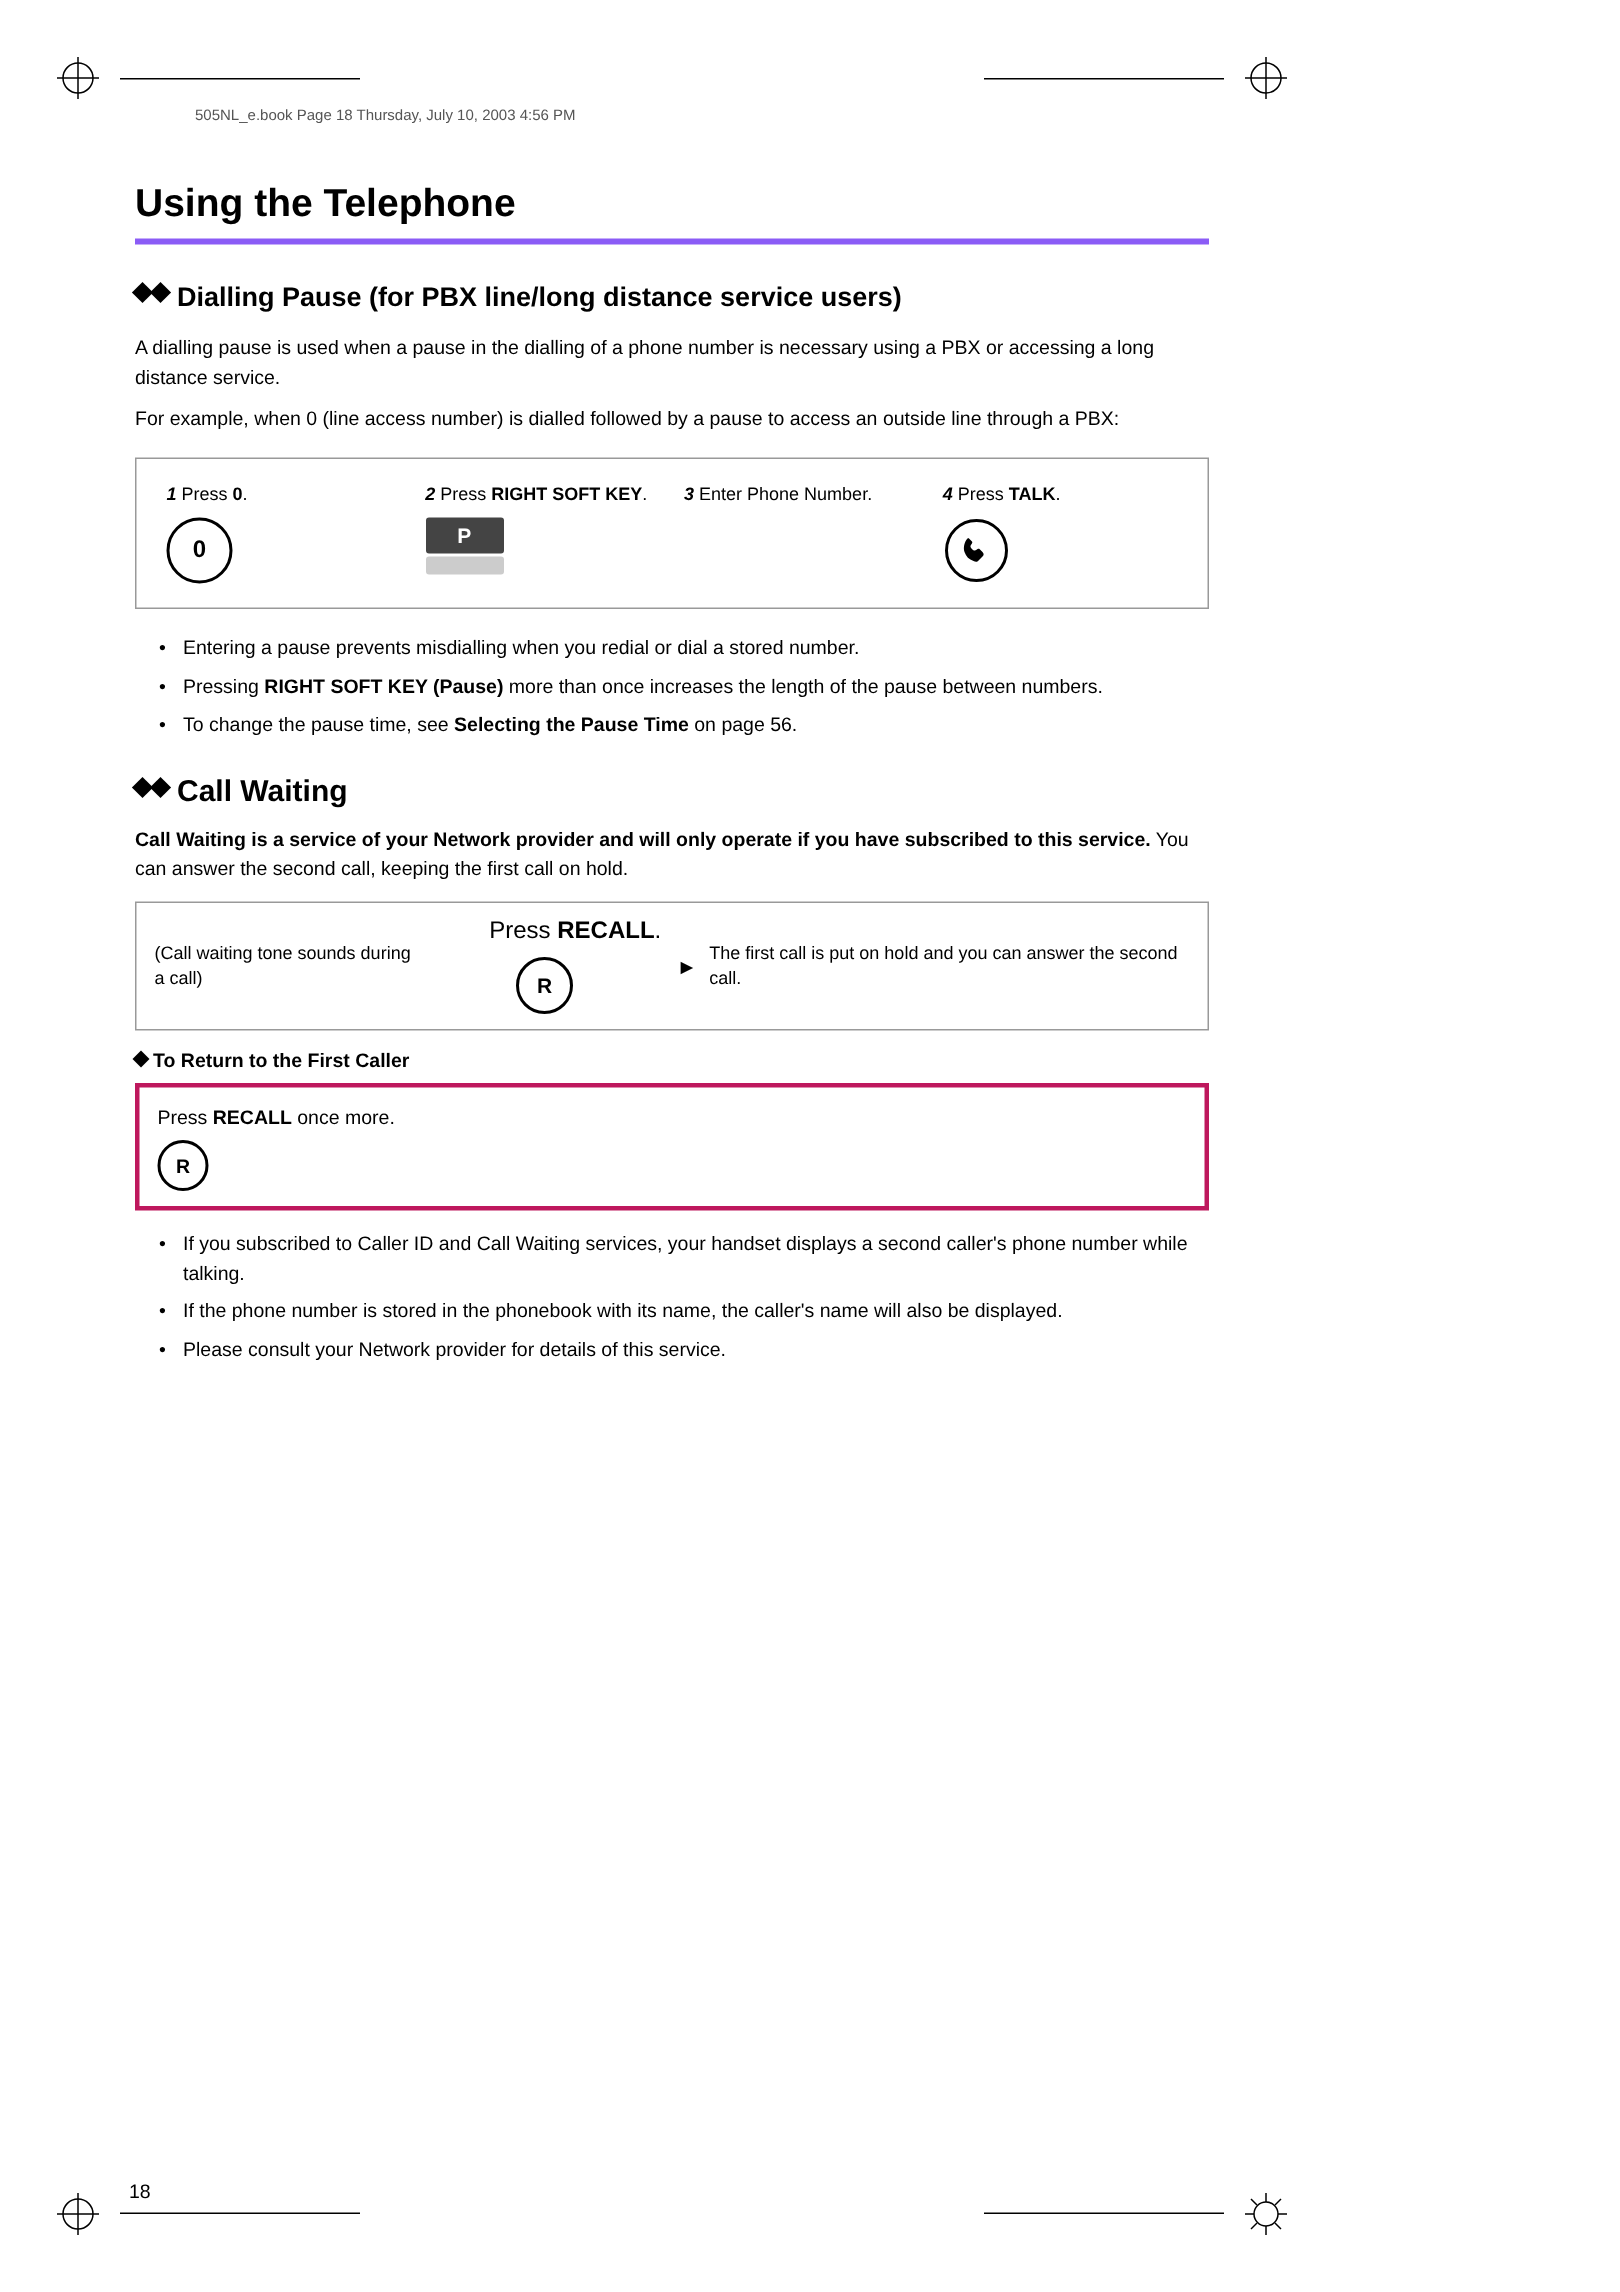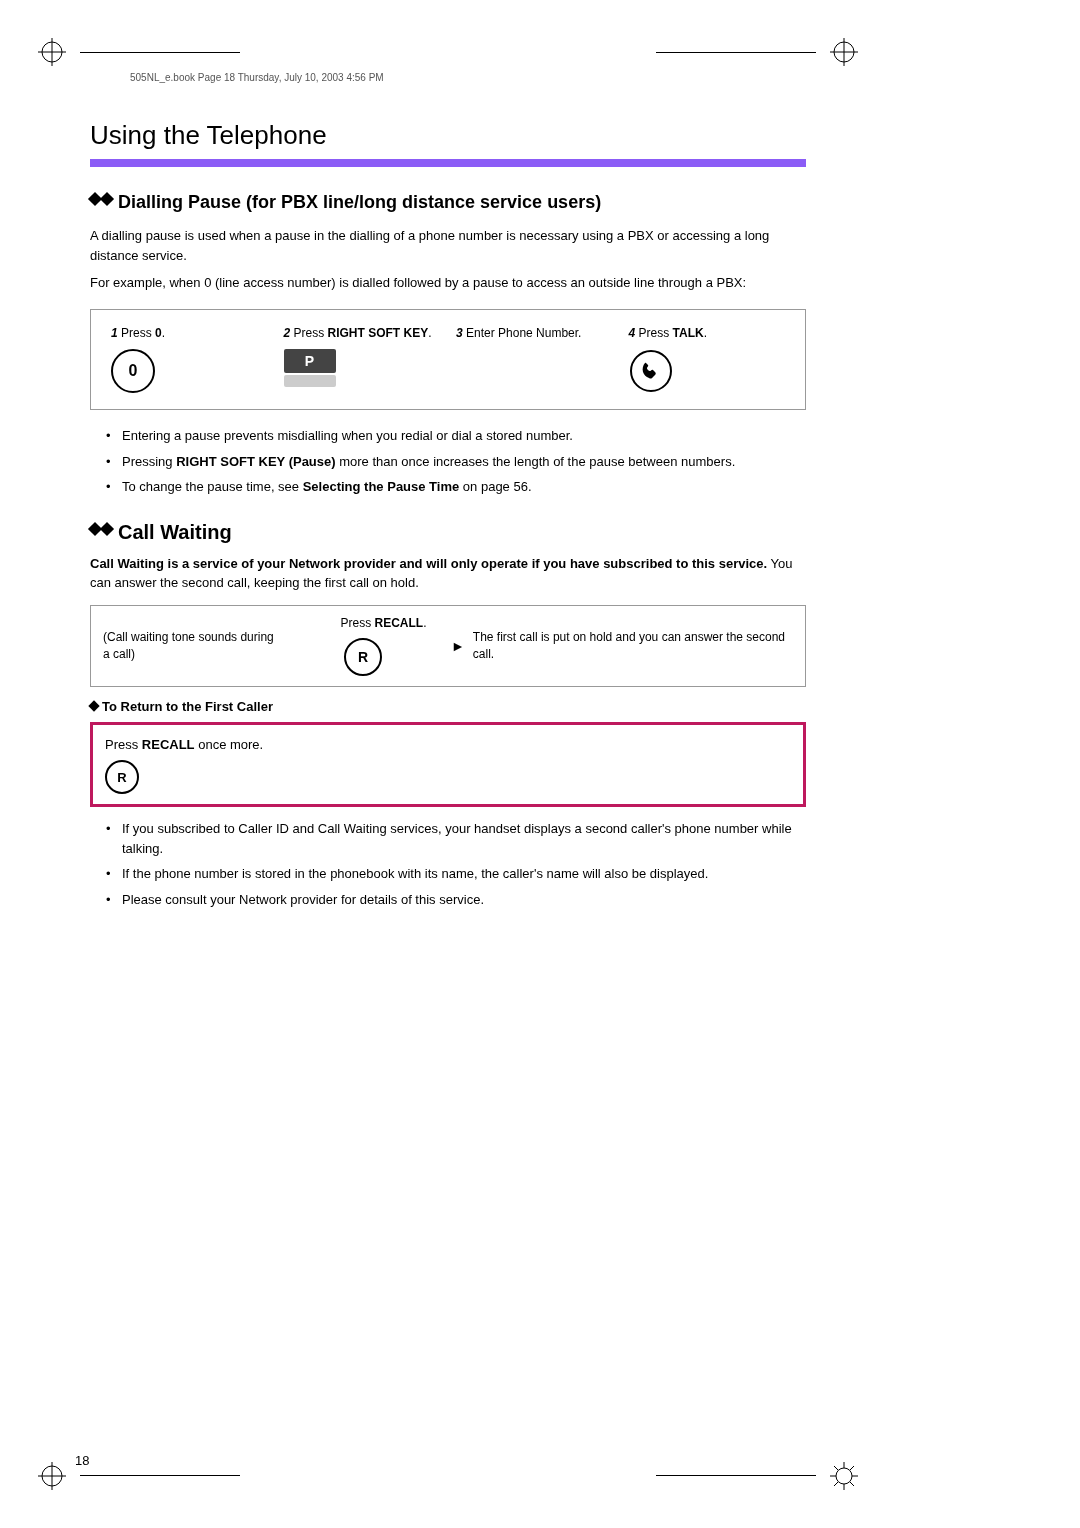--- a/index.html
+++ b/index.html
@@ -62,23 +62,23 @@
     }
 
     
     .content {
       margin-top: 60px;
     }
 
     
     .chapter-title {
       font-size: 26px;
-      font-weight: normal;
+      font-weight: bold;
       color: #000;
-      border-bottom: 8px solid #8b5cf6;
+      border-bottom: 4px solid #8b5cf6;
       padding-bottom: 8px;
       margin-bottom: 24px;
     }
 
     
     .section-heading {
       font-size: 18px;
       font-weight: bold;
       color: #000;
       margin-bottom: 12px;
@@ -280,21 +280,21 @@
       padding: 10px 12px;
       margin: 8px 0;
       font-size: 13px;
       line-height: 1.5;
     }
 
     
     .page-number {
       position: absolute;
       bottom: 60px;
-      left: 75px;
+      left: 86px;
       font-size: 13px;
     }
 
     
     .bottom-rule-left {
       position: absolute;
       bottom: 52px;
       left: 80px;
       width: 160px;
       height: 1px;
@@ -443,21 +443,21 @@
       </div>
 
       <p class="cw-body-bold">
         <strong>Call Waiting is a service of your Network provider and will only operate if you have subscribed to this service.</strong> You can answer the second call, keeping the first call on hold.
       </p>
 
       <div class="cw-table">
         <div class="cw-table-row">
           <div class="cw-cell-1">(Call waiting tone sounds during a call)</div>
           <div class="cw-cell-2">
-            <div style="font-size:12px; margin-bottom:4px;margin-left:41px;">Press <strong>RECALL</strong>.</div>
+            <div style="font-size:16px; margin-bottom:4px;margin-left:41px;">Press <strong>RECALL</strong>.</div>
             <div class="key-circle" style="width:38px;height:38px;font-size:14px;">R</div>
           </div>
           <div style="display:flex;align-items:center;padding:0 8px;">
             <span class="arrow-right">►</span>
           </div>
           <div class="cw-cell-3">The first call is put on hold and you can answer the second call.</div>
         </div>
       </div>
 
       <div class="sub-heading">

